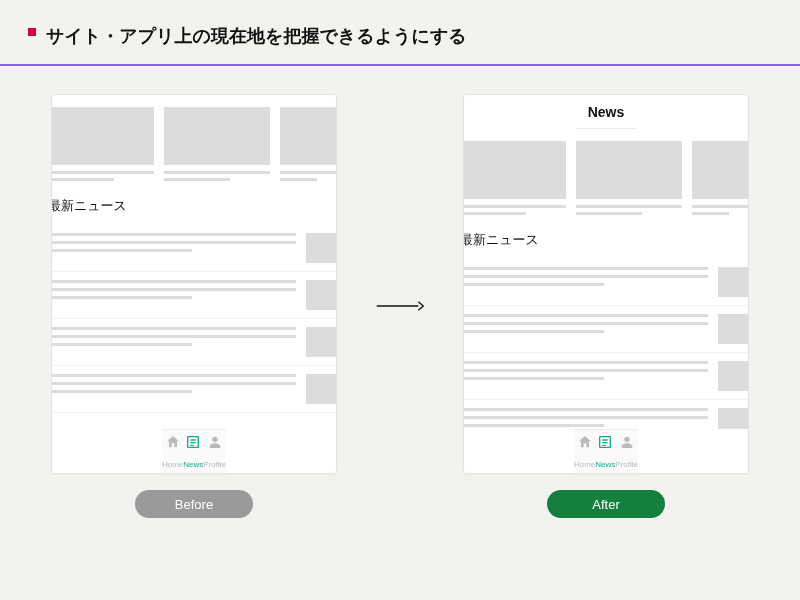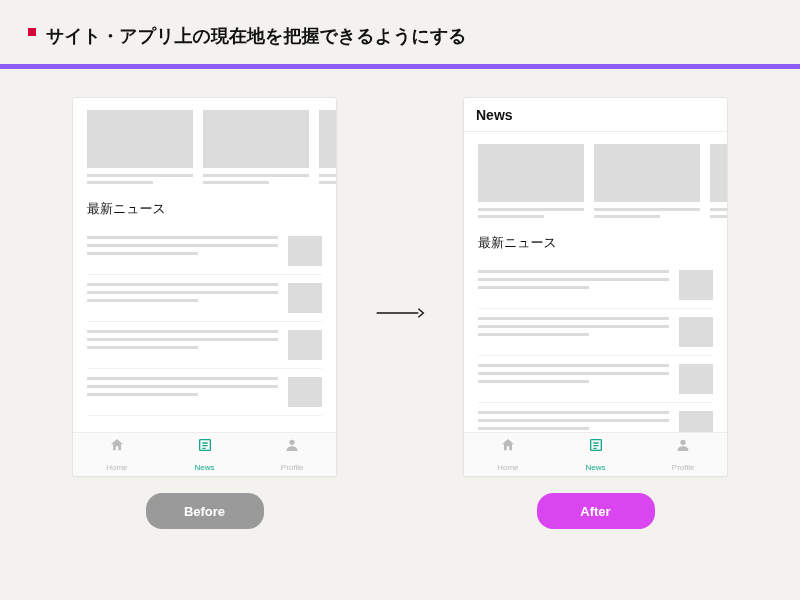--- a/index.html
+++ b/index.html
@@ -7,45 +7,46 @@
     width: 800px; height: 600px;
     background: #f4f2ef;
     font-family: -apple-system, "Hiragino Sans", "Hiragino Kaku Gothic ProN", Meiryo, sans-serif;
     color: #111;
     position: relative;
   }
   .heading-row {
     display: flex; align-items: center;
     padding: 24px 28px 16px 28px;
     gap: 10px;
-    border-bottom: 5px solid #8b5cf6;
+    border-bottom: 2px solid #8b5cf6;
   }
   .bullet {
     width: 8px; height: 8px;
     background: #d7003a;
     flex: 0 0 auto;
     margin-top: -8px;
   }
   .heading {
     font-size: 18px; font-weight: 700;
   }
   .stage {
     display: flex; align-items: center; justify-content: center;
     gap: 38px;
     padding: 28px 20px 10px;
   }
   .col { display: flex; flex-direction: column; align-items: center; gap: 16px; }
   .phone {
-    width: 265px; height: 380px;
+    width: 286px; height: 380px;
     background: #fff;
     border: 1px solid #e6e4df;
     border-radius: 3px;
     display: flex; flex-direction: column;
     overflow: hidden;
     box-shadow: 0 1px 2px rgba(0,0,0,0.03);
+    align-items: center;
   }
   .titlebar {
     height: 34px;
     border-bottom: 1px solid #ececec;
     display: flex; align-items: center;
     padding: 0 12px;
     font-weight: 700; font-size: 14px;
     flex: 0 0 auto;
   }
   .scroll {
@@ -86,28 +87,28 @@
   }
   .tab.active { color: #17a98c; }
   .tab .ico { width: 16px; height: 16px; display: flex; align-items: center; justify-content: center; }
   .tab .ico svg { width: 16px; height: 16px; }
   .arrow {
     display: flex; align-items: center; justify-content: center;
     width: 50px;
   }
   .arrow svg { width: 50px; height: 16px; }
   .pill {
-    min-width: 118px; height: 36px;
+    min-width: 118px; height: 28px;
     border-radius: 16px;
     display: flex; align-items: center; justify-content: center;
-    font-size: 13px; font-weight: 700; color: #fff;
+    font-size: 13px; font-weight: 400; color: #fff;
     padding: 0 26px;
   }
   .pill.before { background: #9a9a9a; }
-  .pill.after  { background: #d946ef; }
+  .pill.after  { background: #15803d; }
 </style>
 </head>
 <body>
 
 <div class="heading-row">
   <div class="bullet"></div>
   <div class="heading">サイト・アプリ上の現在地を把握できるようにする</div>
 </div>
 
 <div class="stage">

